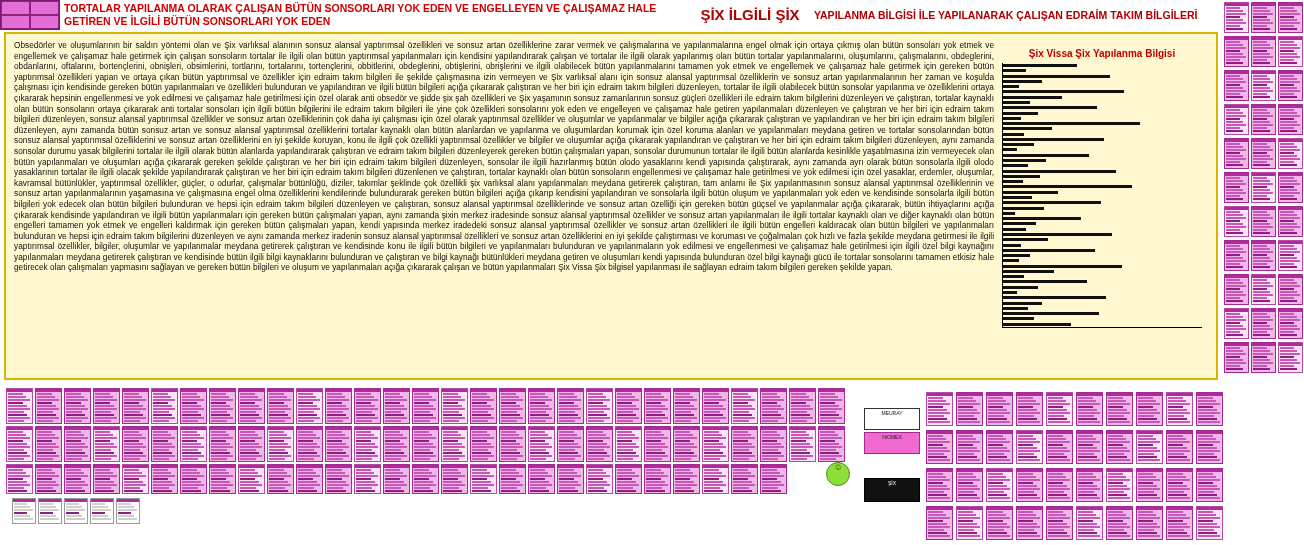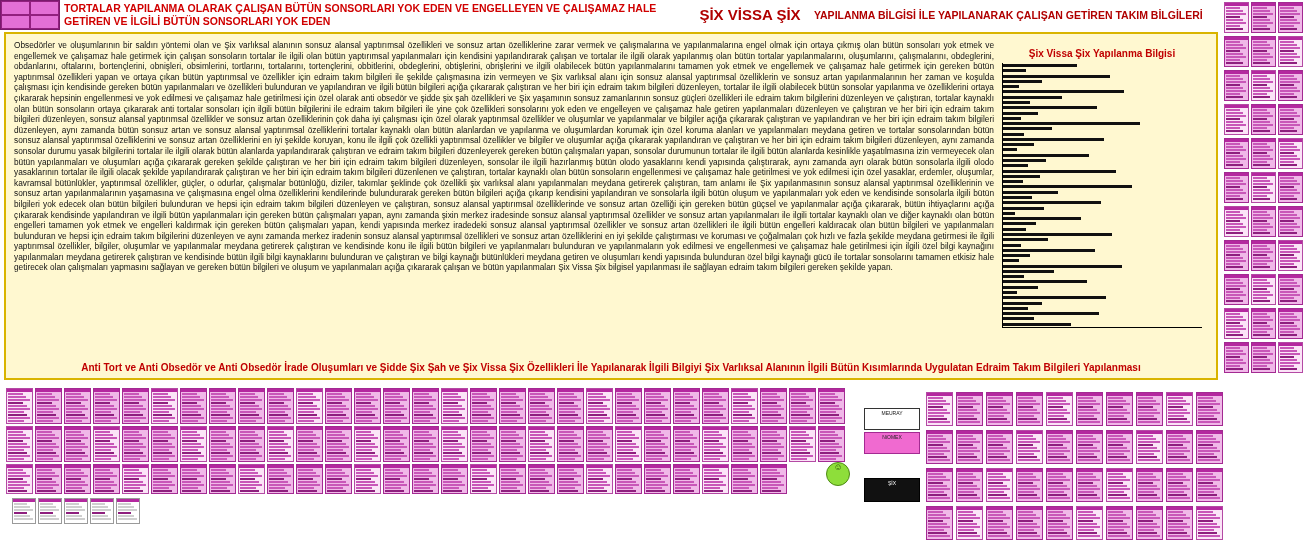--- a/index.html
+++ b/index.html
@@ -219,22 +219,22 @@
 <div class="page">
 
   <div class="header">
     <div class="hdr-thumb">
       <i></i>
         <i></i>
         <i></i>
         <i></i>
     </div>
     <div class="hdr-title-left">TORTALAR YAPILANMA OLARAK ÇALIŞAN BÜTÜN SONSORLARI YOK EDEN VE ENGELLEYEN VE ÇALIŞAMAZ HALE GETİREN VE İLGİLİ BÜTÜN SONSORLARI YOK EDEN</div>
-    <div class="hdr-title-mid">ŞİX VİSSA ŞİX</div>
-    <div class="hdr-title-right">YAPILANMA BİLGİSİ İLE YAPILANARAK ÇALIŞAN GETİREN TAKIM BİLGİLERİ</div>
+    <div class="hdr-title-mid">ŞİX İLGİLİ ŞİX</div>
+    <div class="hdr-title-right">YAPILANMA BİLGİSİ İLE YAPILANARAK ÇALIŞAN EDRAİM TAKIM BİLGİLERİ</div>
   </div>
 
   <div class="text-panel">
     <p class="body-text">Obsedörler ve oluşumlarının bir saldırı yöntemi olan ve Şix varlıksal alanının sonsuz alansal yaptırımsal özellikleri ve sonsuz artan özelliklerine zarar vermek ve çalışmalarına ve yapılanmalarına engel olmak için ortaya çıkmış olan bütün sonsoları yok etmek ve engellemek ve çalışamaz hale getirmek için çalışan sonsoların tortalar ile ilgili olan bütün yaptırımsal yapılanmaları için kendisini yapılandırarak çalışan ve tortalar ile ilgili olarak yapılanmış olan bütün tortalar yapılanmalarını, oluşumlarını, çalışmalarını, obdeglerini, obdanlarını, oftalarını, bortençlerini, obnişleri, obsimlerini, tortlarını, tortalarını, tortençlerini, obbitlerini, obdeglerini, obtişlerini, obrişlerini ve ilgili olabilecek bütün yapılanmalarını tamamen yok etmek ve engellemek ve çalışamaz hale getirmek için gereken bütün yaptırımsal özellikleri yapan ve ortaya çıkan bütün yaptırımsal ve özellikler için edraim takım bilgileri ile şekilde çalışmasına izin vermeyen ve Şix varlıksal alanı için sonsuz alansal yaptırımsal özelliklerin ve sonsuz artan yapılanmalarının her zaman ve koşulda çalışması için kendisinde gereken bütün yapılanmaları ve özellikleri bulunduran ve yapılandıran ve ilgili bütün bilgileri açığa çıkararak çalıştıran ve her biri için edraim takım bilgileri düzenleyen, tortalar ile ilgili olabilecek bütün sonsolar yapılanma ve özelliklerini ortaya çıkararak hepsinin engellenmesi ve yok edilmesi ve çalışamaz hale getirilmesi için özel olarak anti obsedör ve şidde şix şah özellikleri ve Şix yaşamının sonsuz zamanlarının sonsuz güçleri özellikleri ile edraim takım bilgilerini düzenleyen ve çalıştıran, tortalar kaynaklı olan bütün sonsoların ortaya çıkararak anti tortalar sonsoları için ilgili bütün bilgilerini ile edraim takım bilgileri ile yine çok özellikleri sonsolarını yok eden ve engelleyen ve çalışamaz hale getiren yapılanmaları düzenleyen ve çalıştıran ve her biri için edraim takım bilgileri düzenleyen, sonsuz alansal yaptırımsal özellikler ve sonsuz artan özelliklerinin çok daha iyi çalışması için özel olarak yaptırımsal özellikler ve oluşumlar ve yapılanmalar ve bilgiler açığa çıkararak çalıştıran ve yapılandıran ve her biri için edraim takım bilgileri düzenleyen, aynı zamanda bütün sonsuz artan ve sonsuz alansal yaptırımsal özelliklerini tortalar kaynaklı olan bütün alanlardan ve yapılanma ve oluşumlardan korumak için özel koruma alanları ve yapılanmaları meydana getiren ve tortalar sonsolarından bütün sonsuz alansal yaptırımsal özelliklerini ve sonsuz artan özelliklerini en iyi şekilde koruyan, konu ile ilgili çok özellikli yaptırımsal özellikler ve bilgiler ve oluşumlar açığa çıkararak yapılandıran ve çalıştıran ve her biri için edraim takım bilgileri düzenleyen, aynı zamanda sonsolar durumu yasak bilgilerini tortalar ile ilgili olarak bütün alanlarda yapılandırarak çalıştıran ve edraim takım bilgileri düzenleyerek gereken bütün çalışmaları yapan, sonsolar durumunun tortalar ile ilgili bütün alanlarda kesinlikle yaşatılmasına izin vermeyecek olan bütün yapılanmaları ve oluşumları açığa çıkararak gereken şekilde çalıştıran ve her biri için edraim takım bilgileri düzenleyen, sonsolar ile ilgili hazırlanmış bütün olodo yasaklarını kendi yapısında çalıştırarak, aynı zamanda ayrı olarak bütün sonsolarla ilgili olodo yasaklarının tortalar ile ilgili olacak şekilde yapılandırarak çalıştıran ve her biri için edraim takım bilgileri düzenlenen ve çalıştıran, tortalar kaynaklı olan bütün sonsoların engellenmesi ve çalışamaz hale getirilmesi ve yok edilmesi için özel yasaklar, erdemler, oluşumlar, kavramsal bütünlükler, yaptırımsal özellikler, güçler, o odurlar, çalışmalar bütünlüğü, diziler, takımlar şeklinde çok özellikli şix varlıksal alanı yapılanmaları meydana getirerek çalıştıran, tam anlamı ile Şix yapılanmasının sonsuz alansal yaptırımsal özelliklerinin ve sonsuz artan yapılanmalarının yaşamasına ve çalışmasına engel olma özelliklerini kendilerinde bulundurarak gereken bütün bilgileri açığa çıkarıp kendisini yapılandıran ve sonsolarla ilgili bütün oluşum ve yapılanmaları yok eden ve kendisinde sonsolarla ilgili bütün bilgileri yok edecek olan bütün bilgileri bulunduran ve hepsi için edraim takım bilgileri düzenleyen ve çalıştıran, sonsuz alansal yaptırımsal özelliklerinde ve sonsuz artan özelliği için gereken bütün güçsel ve yapılanmalar açığa çıkararak, bütün ihtiyaçlarını açığa çıkararak kendisinde yapılandıran ve ilgili bütün yapılanmaları için gereken bütün çalışmaları yapan, aynı zamanda şixin merkez iradesinde sonsuz alansal yaptırımsal özellikler ve sonsuz artan yapılanmaları ile ilgili tortalar kaynaklı olan ve diğer kaynaklı olan bütün engelleri tamamen yok etmek ve engelleri kaldırmak için gereken bütün çalışmaları yapan, kendi yapısında merkez iradedeki sonsuz alansal yaptırımsal özellikler ve sonsuz artan özellikleri ile ilgili bütün engelleri kaldıracak olan bütün bilgileri ve yapılanmaları bulunduran ve hepsi için edraim takım bilgilerini düzenleyen ve aynı zamanda merkez iradenin sonsuz alansal yaptırımsal özellikleri ve sonsuz artan özelliklerini en iyi şekilde çalıştırması ve koruması ve çoğalmaları çok hızlı ve fazla şekilde meydana getirmesi ile ilgili yaptırımsal özellikler, bilgiler, oluşumlar ve yapılanmalar meydana getirerek çalıştıran ve kendisinde konu ile ilgili bütün bilgileri ve yapılanmaları bulunduran ve yapılanmaların yok edilmesi ve engellenmesi ve çalışamaz hale getirilmesi için ilgili özel bilgi kaynağını yapılanmaları meydana getirerek çalıştıran ve kendisinde bütün ilgili bilgi kaynaklarını bulunduran ve çalıştıran ve bilgi kaynağı bütünlükleri meydana getiren ve oluşumları kendi yapısında bulunduran özel bilgi kaynağı gücü ile tortalar sonsolarını tamamen etkisiz hale getirecek olan çalışmaları yapmasını sağlayan ve gereken bütün bilgileri ve oluşum ve yapılanmaları açığa çıkararak çalışan ve bütün yapılanmaları Şix Vissa Şix bilgisel yapılanması ile sağlayan edraim takım bilgileri gereken şekilde yapan.</p>
 
     <div class="chart-wrap">
       <div class="chart-title">Şix Vissa Şix Yapılanma Bilgisi</div>
       <div class="chart-plot" id="chart-plot">
           <div class="bar" style="top: 1px; width: 74.1px;"></div>
           <div class="bar" style="top: 6.28px; width: 23.4px;"></div>
@@ -282,21 +282,20 @@
           <div class="bar" style="top: 228.04px; width: 13.65px;"></div>
           <div class="bar" style="top: 233.32px; width: 103.35px;"></div>
           <div class="bar" style="top: 238.6px; width: 39px;"></div>
           <div class="bar" style="top: 243.88px; width: 25.35px;"></div>
           <div class="bar" style="top: 249.16px; width: 95.55px;"></div>
           <div class="bar" style="top: 254.44px; width: 31.2px;"></div>
           <div class="bar" style="top: 259.72px; width: 68.25px;"></div>
         </div>
     </div>
 
-    <div class="caption-red">Anti Tort ve Anti Obsedör ve Anti Obsedör İrade Oluşumları ve Şidde Şix Şah ve Şix Vissa Şix Özellikleri İle Yapılanarak İlgili Bilgiyi Şix Varlıksal Alanının İlgili Bütün Kısımlarında Uygulatan Edraim Takım Bilgileri Yapılanması</div>
   </div>
 
   <div id="tiles-layer">
       <div class="tile tile-light" style="left: 1224px; top: 2px; width: 25px; height: 31px;">
         <span class="hdrbar"></span>
         <span class="strip" style="width: 60%;"></span>
         <span class="strip" style="width: 73%;"></span>
         <span class="strip" style="width: 86%;"></span>
         <span class="strip alt" style="width: 61%;"></span>
         <span class="strip" style="width: 74%;"></span>

